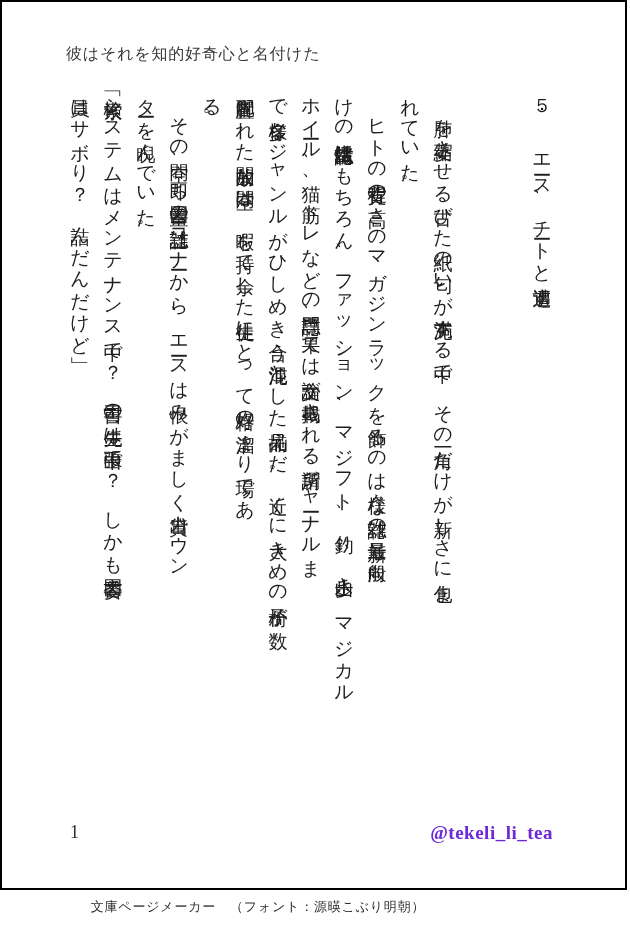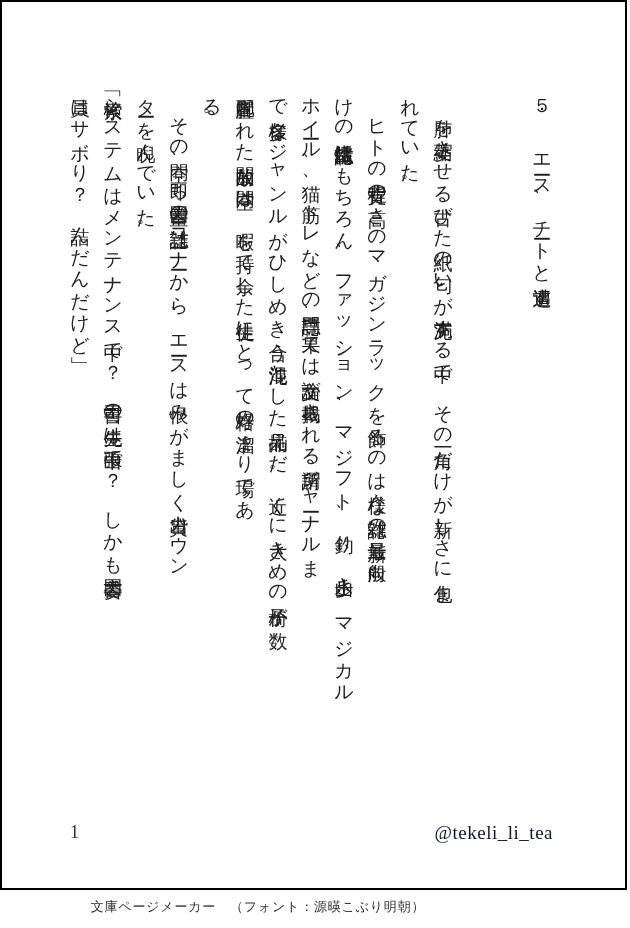--- a/index.html
+++ b/index.html
@@ -69,39 +69,41 @@
     top: 820px;
     font-size: 18px;
     color: #2e2e2e;
   }
   .credit {
     position: absolute;
     right: 72px;
     top: 820px;
     font-size: 19px;
     letter-spacing: 0.5px;
-    color: #0f172a;
+    color: #6d28d9;
+    font-weight: bold;
   }
 
   
   .footer {
     position: absolute;
     left: 0;
     top: 898px;
     width: 516px;
     text-align: center;
     font-size: 13px;
     letter-spacing: 0.8px;
     color: #2f2f2f;
   }
 </style>
 </head>
 <body>
 
 <div class="page">
+  <div class="header">彼はそれを知的好奇心と名付けた</div>
 
   <div class="vtext">
       <div class="vline">５．　エース、チートと遭遇す</div>
       <div class="vline"></div>
       <div class="vline"></div>
       <div class="vline">　肺を萎縮させる古びた紙の匂いが充満する中で、その一角だけが新しさに包ま</div>
       <div class="vline">れていた。</div>
       <div class="vline">　ヒトの背丈程の高さのマガジンラックを飾るのは様々な雑誌の最新号。一般向</div>
       <div class="vline">けの生活情報誌はもちろん、ファッション、マジフト、釣り、山歩き、マジカル</div>
       <div class="vline">ホイール、猫、筋トレなどの専門誌、果ては論文が掲載される所謂ジャーナルま</div>

